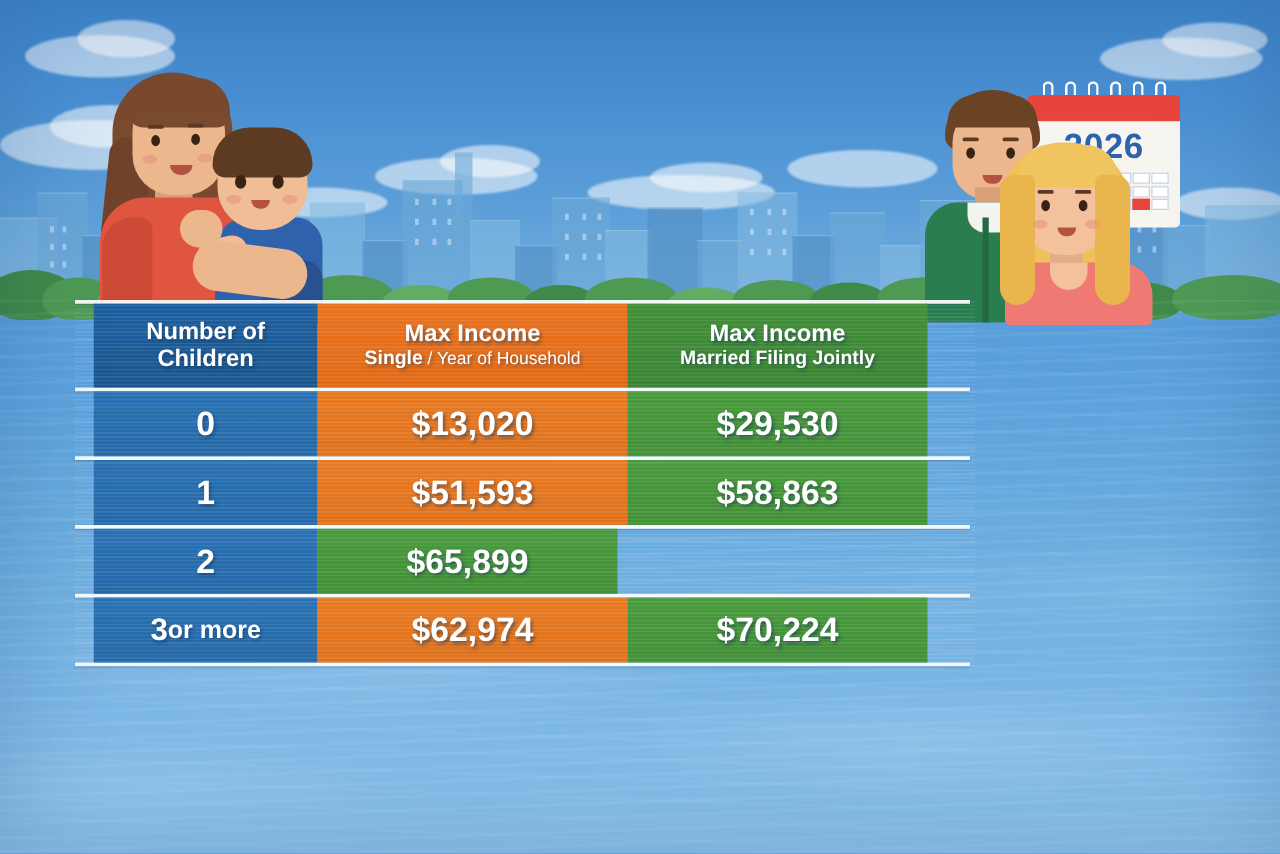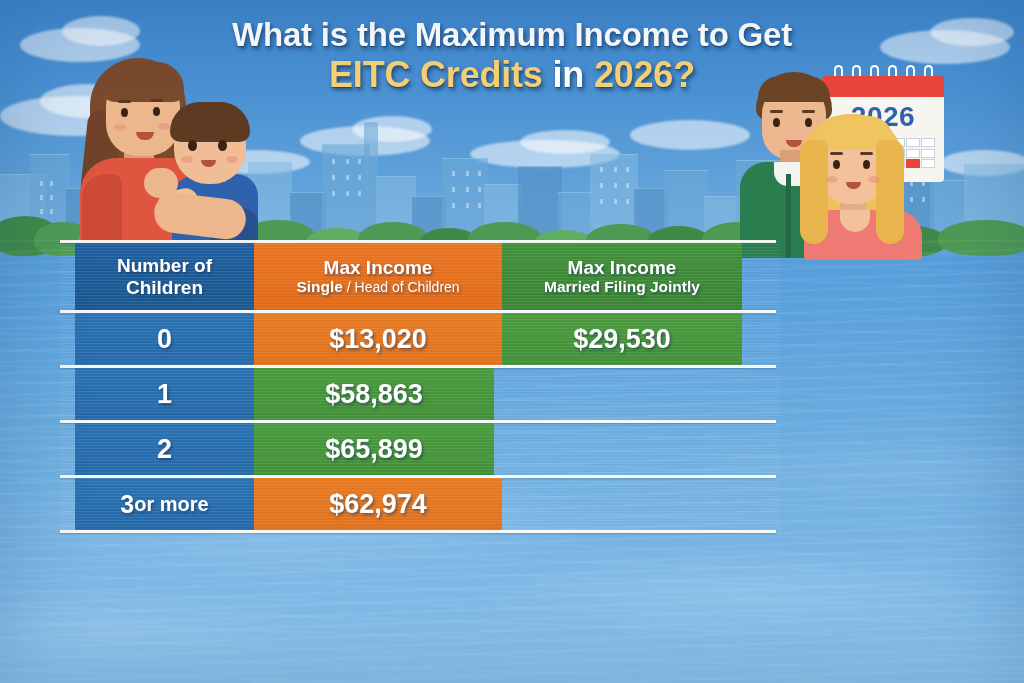--- a/index.html
+++ b/index.html
@@ -428,40 +428,34 @@
     <div class="w-hair-r"></div>
     <div class="brow" style="left:82px; top:82px;"></div>
     <div class="brow" style="left:112px; top:82px;"></div>
     <div class="eye" style="left:85px; top:90px;"></div>
     <div class="eye" style="left:115px; top:90px;"></div>
     <div class="cheek" style="left:78px; top:106px;"></div>
     <div class="cheek" style="left:120px; top:106px;"></div>
     <div class="mouth" style="left:98px; top:112px; width:15px; height:7px;"></div>
   </div>
 
-  <div class="title-wrap">
-    <div class="title-line1">What is the Maximum Income to Get</div>
-    <div class="title-line2">
-      <span class="gold">EITC Credits</span><span class="wht">&nbsp;</span><span class="wht">in</span><span class="wht">&nbsp;</span><span class="gold">2026?</span>
-    </div>
-  </div>
 
   <div id="table">
 
     <div class="sep"></div>
 
     <div class="trow hdr">
       <div class="cell c-kids">
         <div class="hdr-main">Number of</div>
         <div class="hdr-main">Children</div>
         <div class="noise"></div>
       </div>
       <div class="cell c-single">
         <div class="hdr-main">Max Income</div>
-        <div class="hdr-sub"><span>Single</span><span class="thin"> / </span><span class="thin">Head of Children</span></div>
+        <div class="hdr-sub"><span>Single</span><span class="thin"> / </span><span class="thin">Year of Household</span></div>
         <div class="noise"></div>
       </div>
       <div class="cell c-joint">
         <div class="hdr-main">Max Income</div>
         <div class="hdr-sub">Married Filing Jointly</div>
         <div class="noise"></div>
       </div>
     </div>
 
     <div class="sep"></div>
@@ -469,38 +463,40 @@
     <div class="trow drow">
       <div class="cell c-kids">0</div>
       <div class="cell c-single">$13,020</div>
       <div class="cell c-joint">$29,530</div>
     </div>
 
     <div class="sep"></div>
 
     <div class="trow drow">
       <div class="cell c-kids">1</div>
+      <div class="cell c-single">$51,593</div>
       <div class="cell c-joint">$58,863</div>
     </div>
 
     <div class="sep"></div>
 
     <div class="trow drow">
       <div class="cell c-kids">2</div>
       <div class="cell c-joint">$65,899</div>
     </div>
 
     <div class="sep"></div>
 
     <div class="trow drow">
       <div class="cell c-kids mixed">
           <span>3</span>
           <span class="small"> or more</span>
         </div>
       <div class="cell c-single">$62,974</div>
+      <div class="cell c-joint">$70,224</div>
     </div>
 
     <div class="sep"></div>
   </div>
 
 
   <div class="vig"></div>
 </div>
 
 </body></html>

